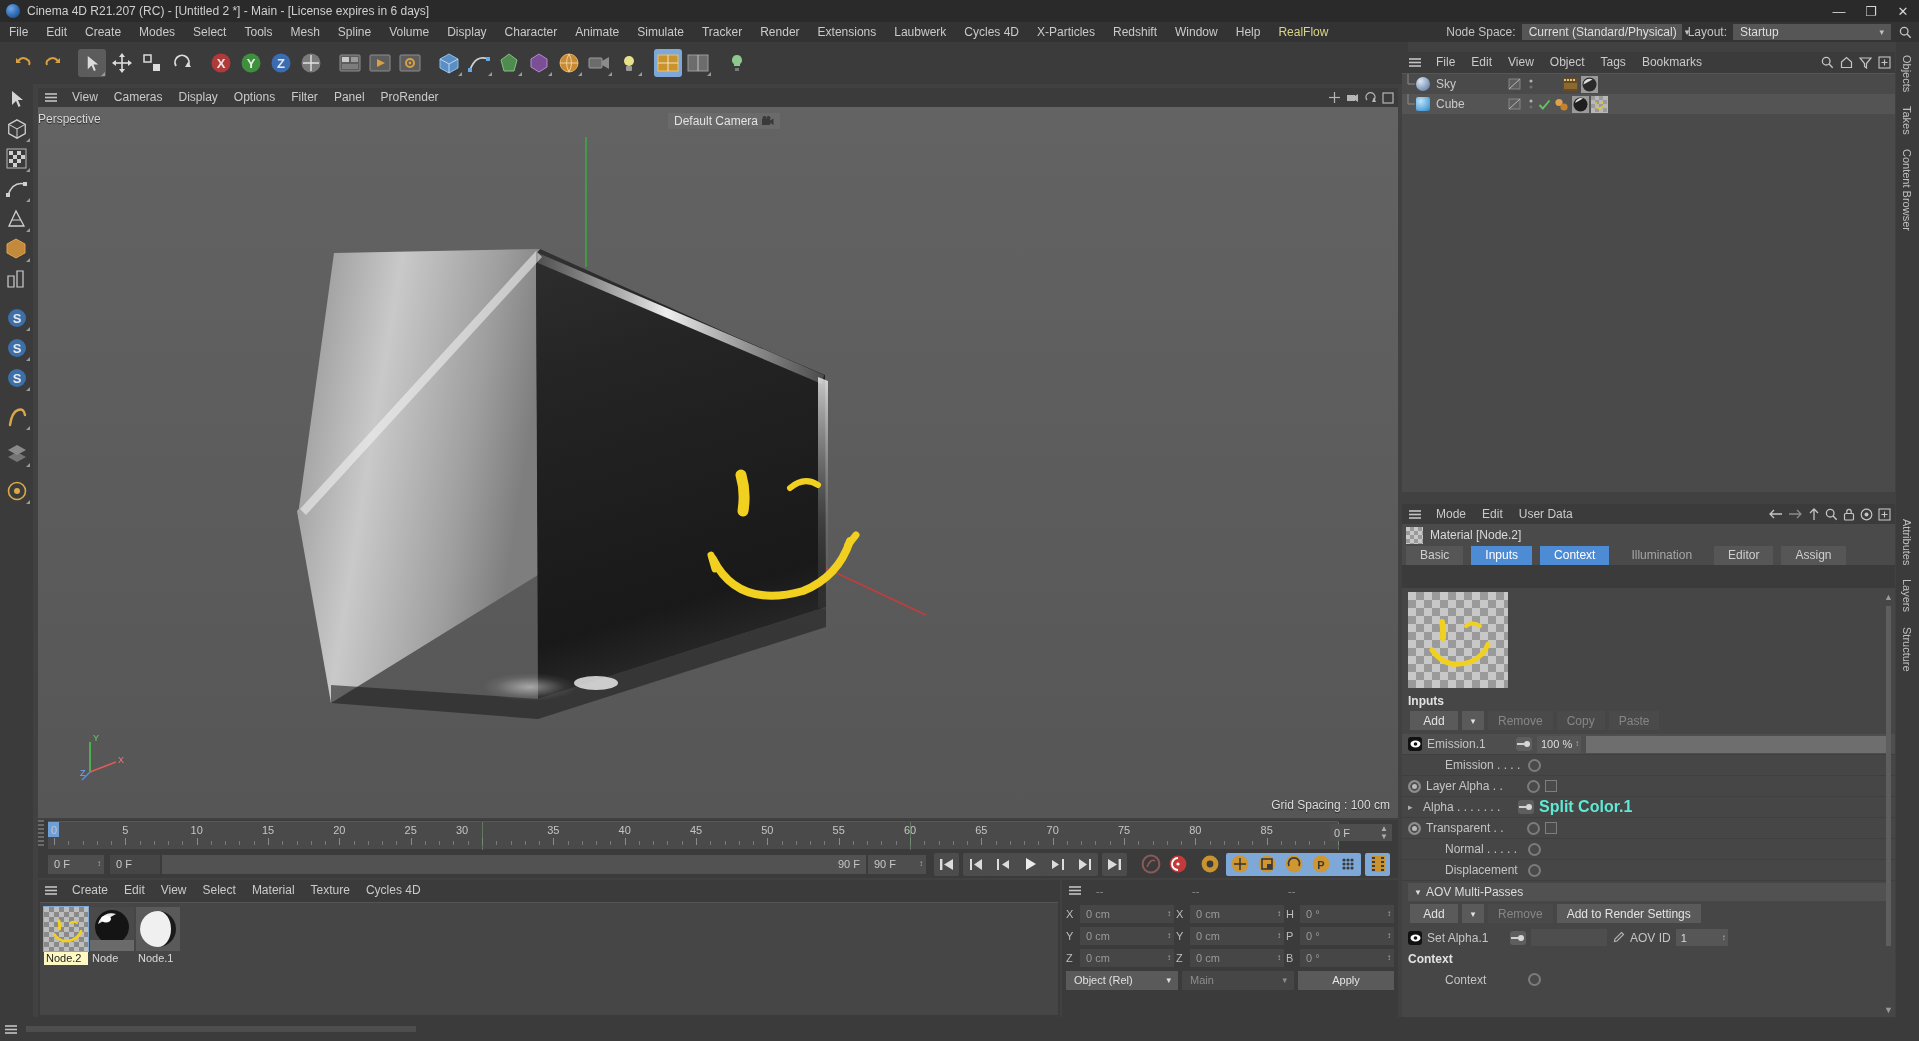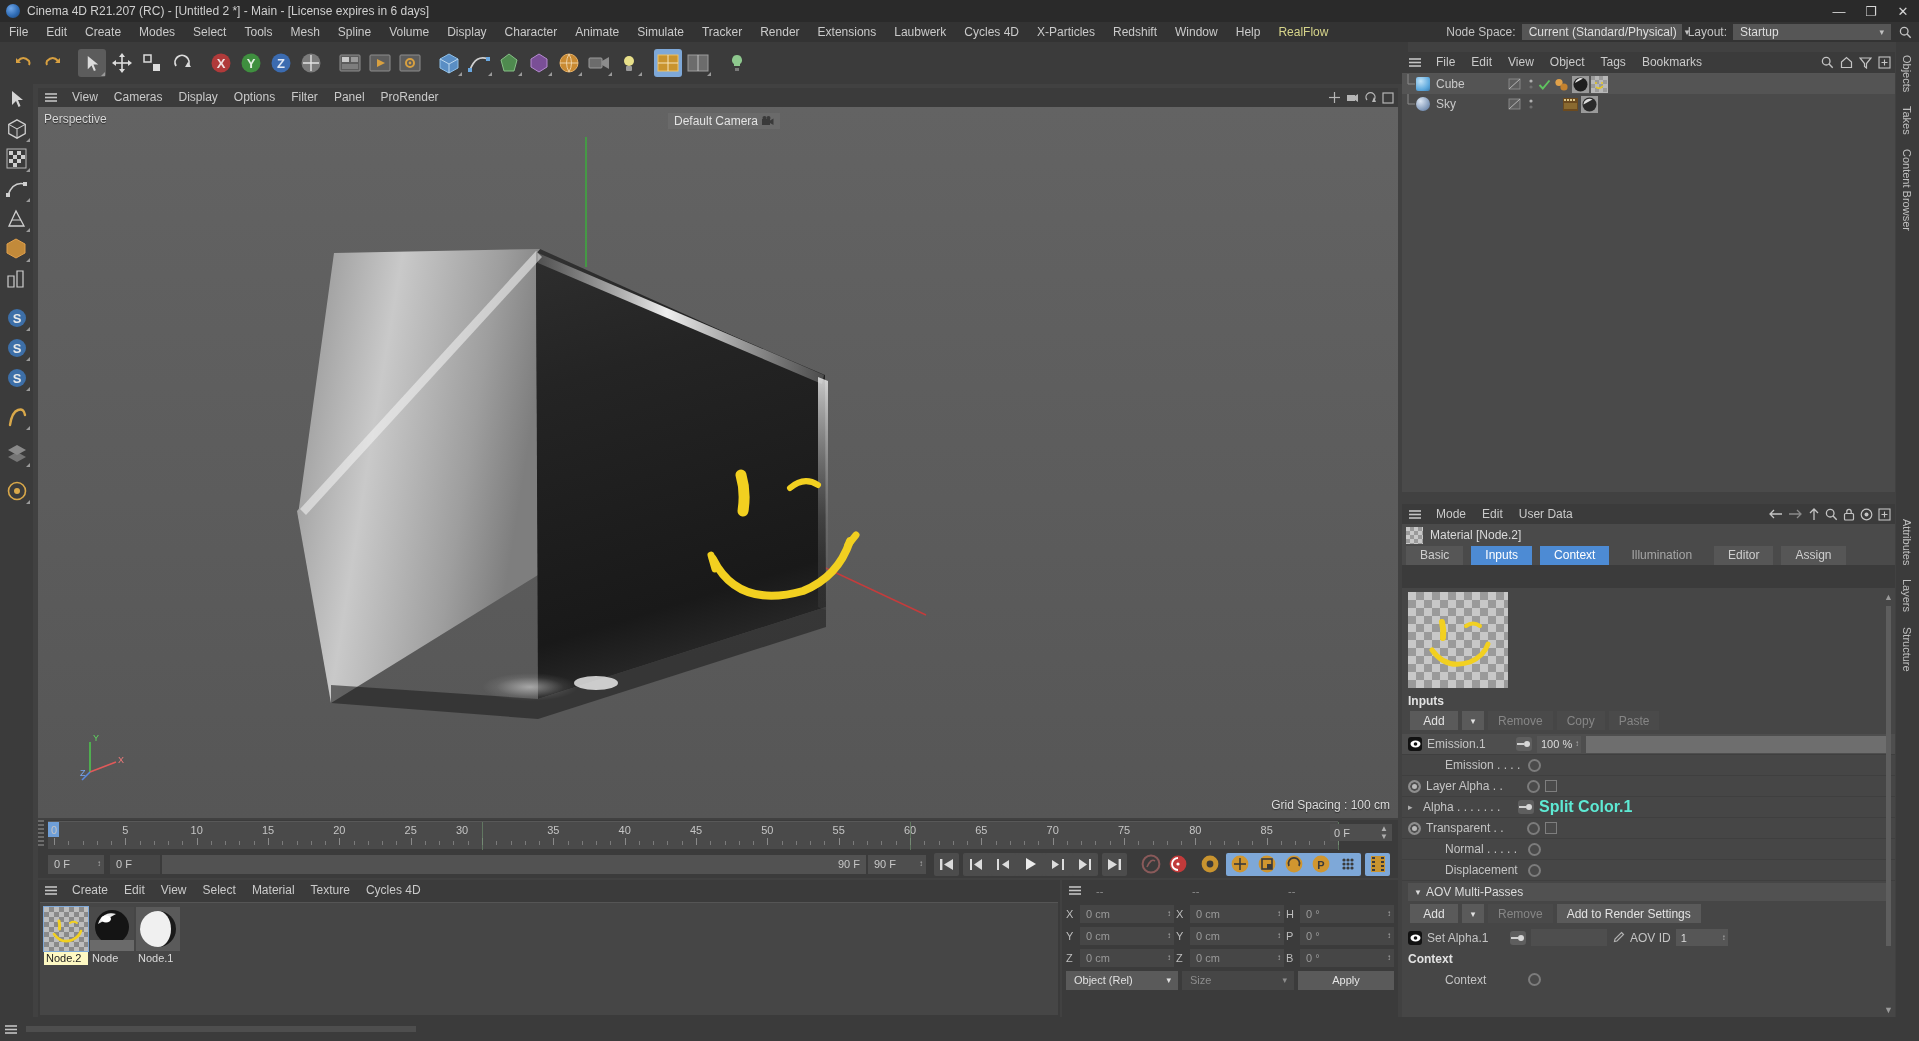--- a/index.html
+++ b/index.html
@@ -704,21 +704,21 @@
         </span>
         <span>
           <svg width="12" height="12" viewBox="0 0 12 12">
               <rect x="1" y="1" width="10" height="10" fill="none" stroke="#b6b6b6" stroke-width="1.2"></rect>
             </svg>
         </span>
       </div>
     </div>
 
     <div class="vp-canvas">
-      <span class="vp-label" style="left:6px;top:5px;">Perspective</span>
+      <span class="vp-label" style="left:0;top:5px;">Perspective</span>
       <div class="vp-cam-tag">
         <span>Default Camera</span>
         <svg width="12" height="10" viewBox="0 0 12 10">
             <rect x="0" y="3" width="8" height="6" fill="#3a3a3a"></rect>
             <circle cx="2.5" cy="2" r="2" fill="#3a3a3a"></circle>
             <circle cx="6.5" cy="2" r="2" fill="#3a3a3a"></circle>
             <path d="M8 4.5 L11.5 2.5 L11.5 9 L8 7 Z" fill="#3a3a3a"></path>
           </svg>
       </div>
 
@@ -1205,21 +1205,21 @@
             <span class="spin">↕</span>
           </span>
         </div>
       </div>
     <div class="co-foot">
       <div class="co-combo">
         <span>Object (Rel)</span>
         <span class="caret" style="margin-left:auto;padding:0 5px;font-size:9px;">▾</span>
       </div>
       <div class="co-combo dim">
-        <span>Size</span>
+        <span>Main</span>
         <span class="caret" style="margin-left:auto;padding:0 5px;font-size:9px;">▾</span>
       </div>
       <div class="co-apply">Apply</div>
     </div>
   </div>
 
   <div class="objman">
     <div class="om-menubar">
       <span style="width:26px;display:flex;align-items:center;justify-content:center;">
         <svg width="14" height="11" viewBox="0 0 14 11">
@@ -1258,20 +1258,60 @@
         <span>
           <svg width="13" height="13" viewBox="0 0 13 13">
               <rect x="1" y="1" width="11" height="11" fill="none" stroke="#c4c4c4" stroke-width="1.1"></rect>
               <path d="M6.5 3.5 L6.5 9.5 M3.5 6.5 L9.5 6.5" stroke="#c4c4c4" stroke-width="1.1"></path>
             </svg>
         </span>
       </div>
     </div>
     <div class="om-body">
 
+      <div class="om-row">
+        <span class="om-tree">
+          <svg width="14" height="20" viewBox="0 0 14 20">
+              <path d="M6 0 L6 10 L13 10" stroke="#8a8a8a" stroke-width="1" fill="none"></path>
+            </svg>
+        </span>
+        <span class="om-obj-icon" style="background:radial-gradient(circle at 32% 30%,#dbe5f2,#7a93b5 70%,#5a6f8f);"></span>
+        <span class="om-name">Sky</span>
+        <span class="om-ctrl">
+          <svg width="16" height="14" viewBox="0 0 16 14">
+              <rect x="1" y="2" width="11" height="10" fill="#5d5d5d" stroke="#8a8a8a" stroke-width=".9"></rect>
+              <line x1="1" y1="12" x2="12" y2="2" stroke="#b5b5b5" stroke-width="1"></line>
+            </svg>
+          <svg width="6" height="14" viewBox="0 0 6 14">
+              <circle cx="3" cy="4" r="1.6" fill="#b0b0b0"></circle>
+              <circle cx="3" cy="10" r="1.6" fill="#707070"></circle>
+            </svg>
+        </span>
+        <span style="width:26px;"></span>
+        <span class="om-tagbox">
+          <svg width="17" height="17" viewBox="0 0 17 17">
+              <rect x="1" y="2" width="15" height="13" fill="#6b4a1f"></rect>
+              <g fill="#d8c48a">
+                <rect x="2" y="3" width="2" height="2"></rect>
+                <rect x="5" y="3" width="2" height="2"></rect>
+                <rect x="8" y="3" width="2" height="2"></rect>
+                <rect x="11" y="3" width="2" height="2"></rect>
+              </g>
+              <rect x="2" y="7" width="13" height="6" fill="#8a6a30"></rect>
+            </svg>
+        </span>
+        <span class="om-tagbox">
+          <svg width="17" height="17" viewBox="0 0 17 17">
+              <rect x="0" y="0" width="17" height="17" fill="#9a9a9a"></rect>
+              <circle cx="8.5" cy="8.5" r="7" fill="#2a2a2a"></circle>
+              <path d="M2.5 8.5 a6 6 0 0 1 9 -5" fill="#dcdcdc"></path>
+            </svg>
+        </span>
+      </div>
+
       <div class="om-row sel">
         <span class="om-tree">
           <svg width="14" height="20" viewBox="0 0 14 20">
               <path d="M6 0 L6 10 L13 10" stroke="#8a8a8a" stroke-width="1" fill="none"></path>
             </svg>
         </span>
         <span class="om-obj-icon" style="background:radial-gradient(circle at 34% 30%,#c0e2f7,#5ca8dd 65%,#3b7cae);border-radius:2px;"></span>
         <span class="om-name">Cube</span>
         <span class="om-ctrl">
           <svg width="16" height="14" viewBox="0 0 16 14">
@@ -1309,60 +1349,20 @@
                 <rect x="12" y="4" width="4" height="4"></rect>
                 <rect x="0" y="8" width="4" height="4"></rect>
                 <rect x="8" y="8" width="4" height="4"></rect>
                 <rect x="4" y="12" width="4" height="4"></rect>
                 <rect x="12" y="12" width="4" height="4"></rect>
               </g>
               <path d="M5 6 l0 2 M11 6 l0 2 M5 11 q3.5 3 7 -1" stroke="#e8c820" stroke-width="1.5" fill="none"></path>
             </svg>
         </span>
       </div>
-
-      <div class="om-row">
-        <span class="om-tree">
-          <svg width="14" height="20" viewBox="0 0 14 20">
-              <path d="M6 0 L6 10 L13 10" stroke="#8a8a8a" stroke-width="1" fill="none"></path>
-            </svg>
-        </span>
-        <span class="om-obj-icon" style="background:radial-gradient(circle at 32% 30%,#dbe5f2,#7a93b5 70%,#5a6f8f);"></span>
-        <span class="om-name">Sky</span>
-        <span class="om-ctrl">
-          <svg width="16" height="14" viewBox="0 0 16 14">
-              <rect x="1" y="2" width="11" height="10" fill="#5d5d5d" stroke="#8a8a8a" stroke-width=".9"></rect>
-              <line x1="1" y1="12" x2="12" y2="2" stroke="#b5b5b5" stroke-width="1"></line>
-            </svg>
-          <svg width="6" height="14" viewBox="0 0 6 14">
-              <circle cx="3" cy="4" r="1.6" fill="#b0b0b0"></circle>
-              <circle cx="3" cy="10" r="1.6" fill="#707070"></circle>
-            </svg>
-        </span>
-        <span style="width:26px;"></span>
-        <span class="om-tagbox">
-          <svg width="17" height="17" viewBox="0 0 17 17">
-              <rect x="1" y="2" width="15" height="13" fill="#6b4a1f"></rect>
-              <g fill="#d8c48a">
-                <rect x="2" y="3" width="2" height="2"></rect>
-                <rect x="5" y="3" width="2" height="2"></rect>
-                <rect x="8" y="3" width="2" height="2"></rect>
-                <rect x="11" y="3" width="2" height="2"></rect>
-              </g>
-              <rect x="2" y="7" width="13" height="6" fill="#8a6a30"></rect>
-            </svg>
-        </span>
-        <span class="om-tagbox">
-          <svg width="17" height="17" viewBox="0 0 17 17">
-              <rect x="0" y="0" width="17" height="17" fill="#9a9a9a"></rect>
-              <circle cx="8.5" cy="8.5" r="7" fill="#2a2a2a"></circle>
-              <path d="M2.5 8.5 a6 6 0 0 1 9 -5" fill="#dcdcdc"></path>
-            </svg>
-        </span>
-      </div>
     </div>
   </div>
 
   <div class="attrman">
     <div class="am-menubar">
       <span style="width:26px;display:flex;align-items:center;justify-content:center;">
         <svg width="14" height="11" viewBox="0 0 14 11">
             <g stroke="#c4c4c4" stroke-width="1.6">
               <line x1="1" y1="2" x2="13" y2="2"></line>
               <line x1="1" y1="5.5" x2="13" y2="5.5"></line>

